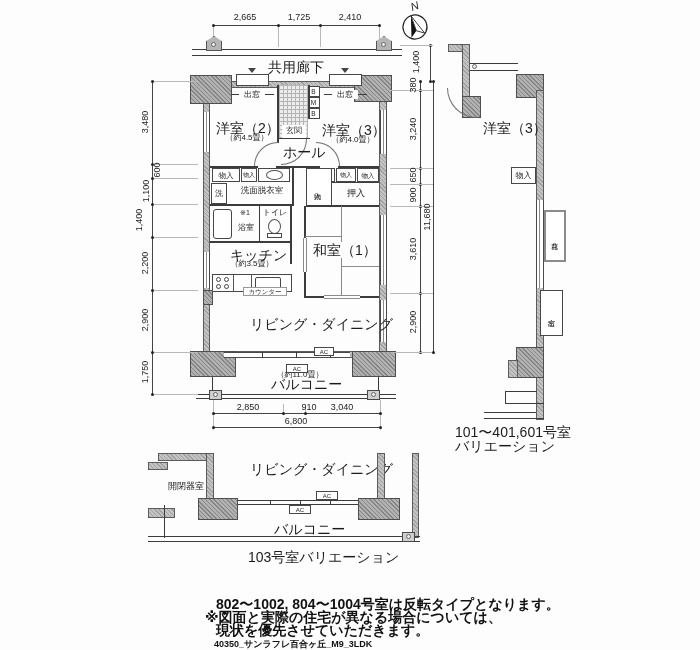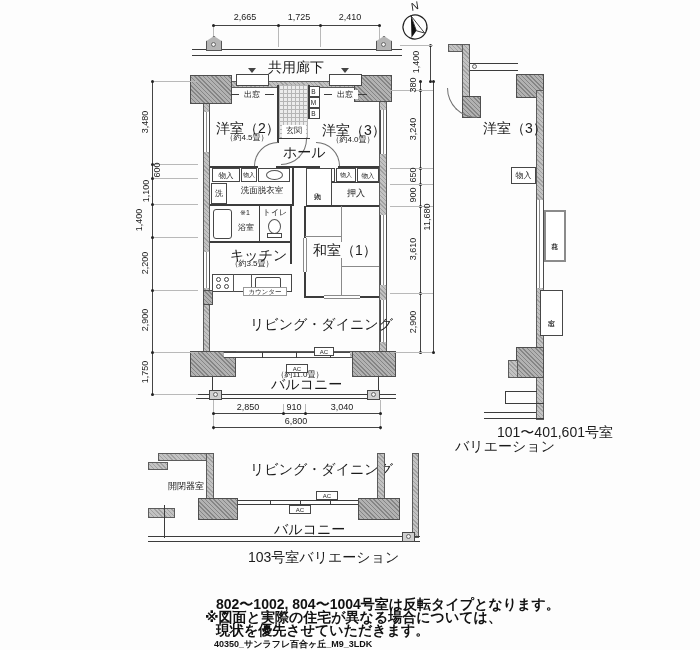--- a/index.html
+++ b/index.html
@@ -260,21 +260,21 @@
   <div class="abs ext" style="left:213px;top:400px;width:1px;height:30px;"></div>
   <div class="abs ext" style="left:283px;top:404px;width:1px;height:11px;"></div>
   <div class="abs ext" style="left:305px;top:404px;width:1px;height:11px;"></div>
   <div class="abs ext" style="left:380px;top:400px;width:1px;height:30px;"></div>
   <div class="abs dimline" style="left:213px;top:413px;width:167px;height:1px;"></div>
   <div class="abs tick" style="left:212px;top:412px;"></div>
   <div class="abs tick" style="left:282px;top:412px;"></div>
   <div class="abs tick" style="left:304px;top:412px;"></div>
   <div class="abs tick" style="left:379px;top:412px;"></div>
   <div class="abs dim" style="left:228px;top:402px;width:40px;">2,850</div>
-  <div class="abs dim" style="left:283px;top:402px;width:22px;">910</div>
+  <div class="abs dim" style="left:298px;top:402px;width:22px;">910</div>
   <div class="abs dim" style="left:322px;top:402px;width:40px;">3,040</div>
   <div class="abs dimline" style="left:213px;top:427px;width:167px;height:1px;"></div>
   <div class="abs tick" style="left:212px;top:426px;"></div>
   <div class="abs tick" style="left:379px;top:426px;"></div>
   <div class="abs dim" style="left:276px;top:416px;width:40px;">6,800</div>
 
   <div class="abs wall" style="left:448px;top:44px;width:22px;height:8px;"></div>
   <div class="abs wall" style="left:462px;top:44px;width:8px;height:74px;"></div>
   <div class="abs pillar" style="left:462px;top:96px;width:19px;height:22px;"></div>
   <div class="abs arc" style="left:447px;top:88px;width:30px;height:30px;border-radius:0 0 0 100%;border-top:none;border-right:none;"></div>
@@ -291,21 +291,21 @@
   <div class="abs lbl f7 vtxt" style="left:550px;top:219px;height:36px;">花台</div>
   <div class="abs box" style="left:540px;top:290px;width:23px;height:46px;"></div>
   <div class="abs lbl f7 vtxt" style="left:547px;top:300px;height:28px;">出窓</div>
   <div class="abs pillar" style="left:516px;top:347px;width:28px;height:31px;"></div>
   <div class="abs wall" style="left:508px;top:360px;width:10px;height:18px;"></div>
   <div class="abs lh" style="left:505px;top:391px;width:32px;height:1px;"></div>
   <div class="abs lh" style="left:505px;top:403px;width:39px;height:1px;"></div>
   <div class="abs lv" style="left:505px;top:391px;width:1px;height:13px;"></div>
   <div class="abs lh" style="left:484px;top:412px;width:52px;height:1px;"></div>
   <div class="abs lh" style="left:484px;top:418px;width:60px;height:1px;"></div>
-  <div class="abs lbl f95" style="left:455px;top:424px;width:110px;text-align:left;margin-left:42px;">101〜401,601号室</div>
+  <div class="abs lbl f95" style="left:455px;top:424px;width:110px;text-align:left;">101〜401,601号室</div>
   <div class="abs lbl f95" style="left:455px;top:438px;width:90px;text-align:left;">バリエーション</div>
 
   <div class="abs lbl f95" style="left:250px;top:461px;width:104px;">リビング・ダイニング</div>
   <div class="abs wall" style="left:158px;top:453px;width:55px;height:8px;"></div>
   <div class="abs wall" style="left:148px;top:462px;width:20px;height:8px;"></div>
   <div class="abs wall" style="left:206px;top:453px;width:8px;height:52px;"></div>
   <div class="abs lbl f9" style="left:164px;top:481px;width:44px;">開閉器室</div>
   <div class="abs wall" style="left:377px;top:453px;width:8px;height:52px;"></div>
   <div class="abs wall" style="left:412px;top:453px;width:7px;height:85px;"></div>
   <div class="abs pillar" style="left:198px;top:498px;width:40px;height:22px;"></div>

